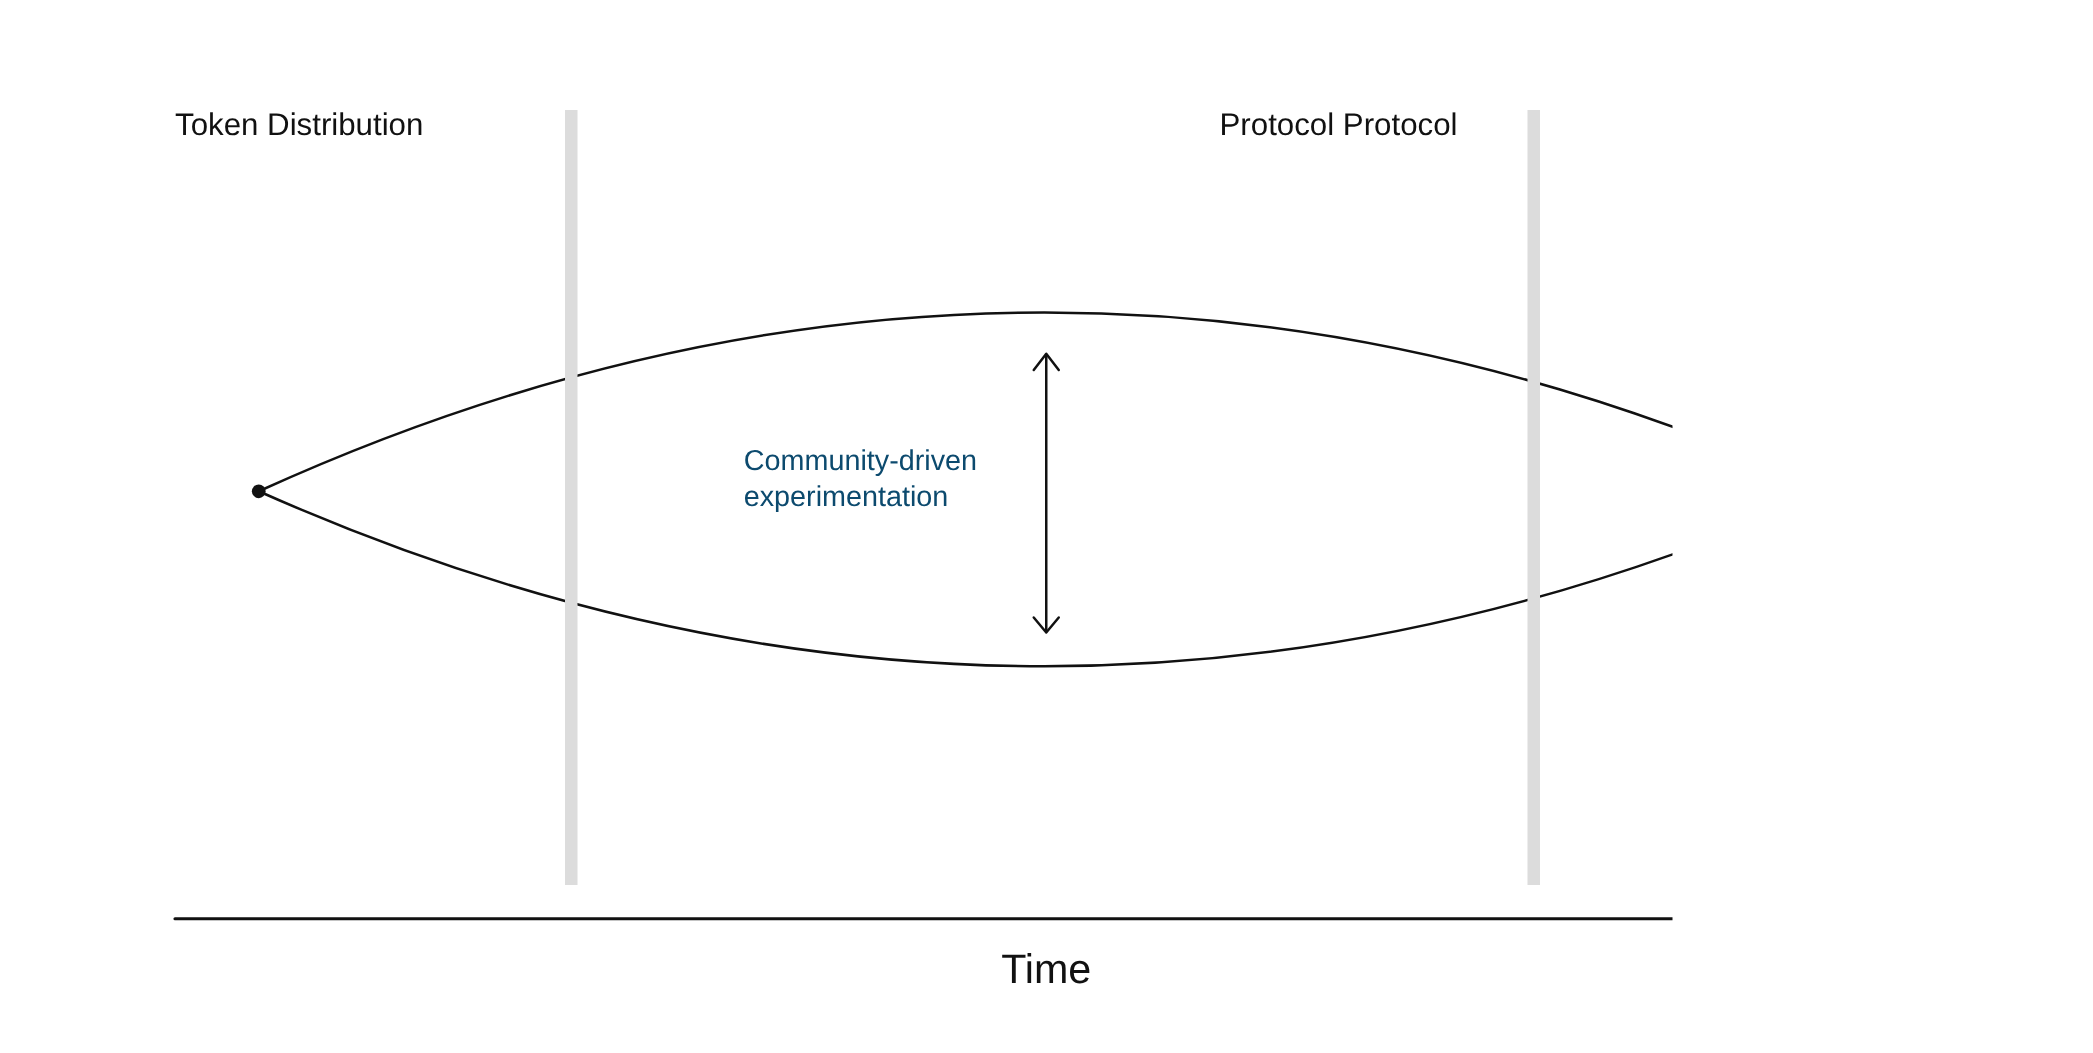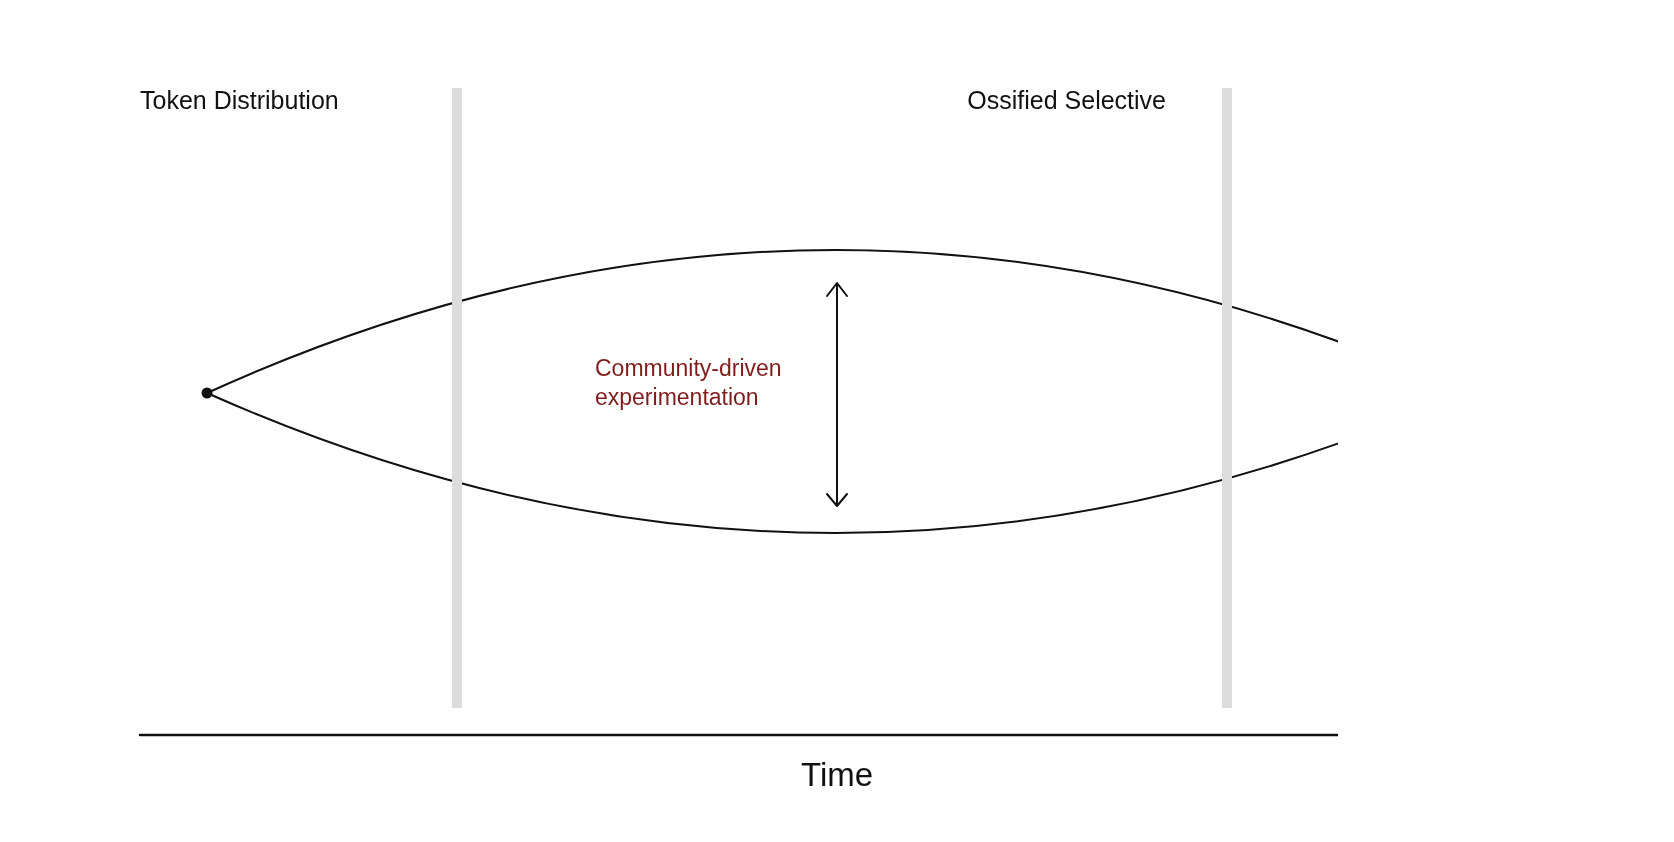--- a/index.html
+++ b/index.html
@@ -54,21 +54,21 @@
     white-space: nowrap;
     color: #111111;
   }
   .mid-arrow { display: block; }
   .annotation {
     position: absolute;
     left: 595px;
     top: 354px;
     font-size: 23px;
     line-height: 29px;
-    color: #7f1d1d;
+    color: #0c4a6e;
   }
   .time-label {
     position: absolute;
     top: 760px;
     left: 837px;
     transform: translateX(-50%);
     font-size: 33px;
     line-height: 30px;
     color: #111111;
   }
@@ -97,21 +97,21 @@
       <polyline points="1476,727 1489,735 1476,743"></polyline>
     </g>
   </svg>
 
   <div class="divider left"></div>
   <div class="divider right"></div>
 
   <div class="phase-label token">Token Distribution</div>
 
 
-  <div class="phase-label ossified">Ossified Selective</div>
+  <div class="phase-label ossified">Protocol Protocol</div>
 
   <div class="annotation">
     <div>Community-driven</div>
     <div>experimentation</div>
   </div>
 
   <div class="time-label">Time</div>
 
 </div>
 

